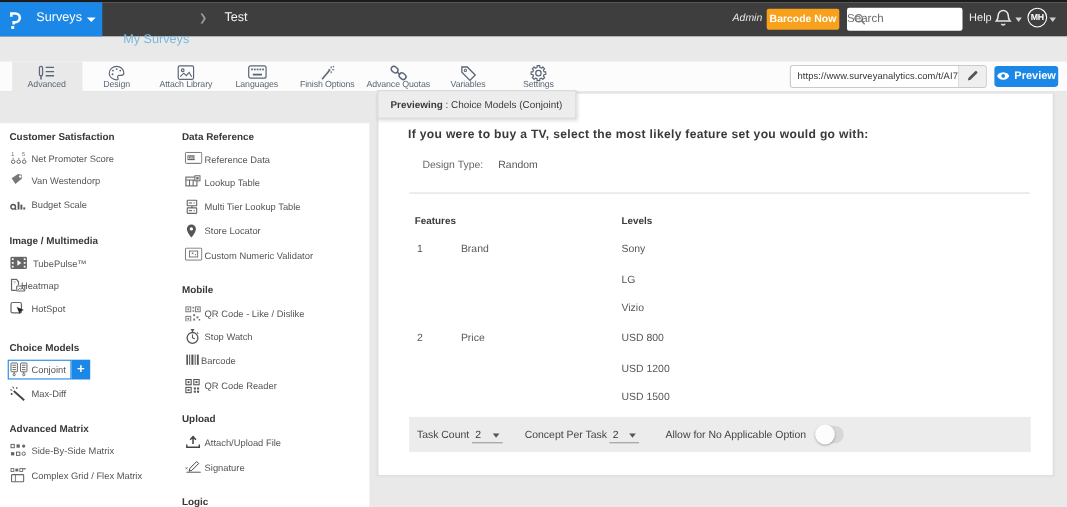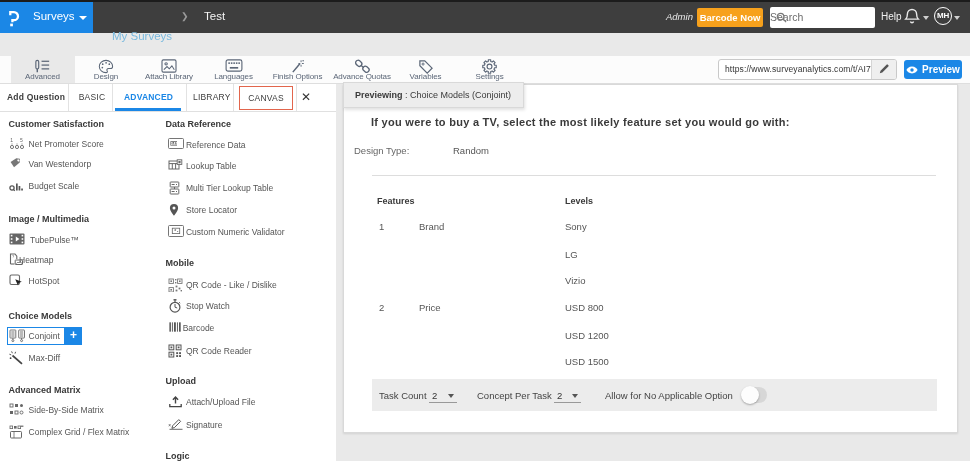--- a/index.html
+++ b/index.html
@@ -61,21 +61,21 @@
 .sitem { position:absolute; font-size:8.5px; color:#555; height:14px; line-height:14px; white-space:nowrap; }
 .sitem svg { position:absolute; top:0px; }
 #conjbox { position:absolute; left:7px; top:215px; width:58px; height:18px; border:1px solid #1b87e6; background:none; }
 #conjplus { position:absolute; left:65px; top:215px; width:17px; height:18px; background:#1b87e6; color:#fff; font-weight:bold; font-size:12px; text-align:center; line-height:17px; }
 
 
 #main { left:336px; top:84px; width:634px; height:377px; background:#e9e9e9; }
 #card { position:absolute; left:7px; top:0px; width:615px; height:349px; background:#fff; border:1px solid #d9d9d9; box-shadow:0 1px 2px rgba(0,0,0,0.10); }
 #ptooltip { position:absolute; left:7px; top:-2px; width:181px; height:26px; background:#ededed; border:1px solid #d9d9d9; box-shadow:1px 2px 3px rgba(0,0,0,0.12); font-size:9px; color:#3a3a3a; line-height:24px; padding-left:11px; white-space:nowrap; z-index:5; }
 #qtext { position:absolute; left:27px; top:31px; font-size:11px; font-weight:bold; color:#3a3a3a; letter-spacing:0.28px; }
-#dtype { position:absolute; left:10px; top:60px; font-size:9.5px; color:#666;text-align:center; }
+#dtype { position:absolute; left:40px; top:60px; font-size:9.5px; color:#666;text-align:center; }
 #dtyperand { position:absolute; left:109px; top:60px; font-size:9.5px; color:#555; }
 #cardhr { position:absolute; left:28px; right:21px; top:90px; height:1px; background:#ddd; }
 .th { position:absolute; font-size:9px; font-weight:bold; color:#3a3a3a; }
 .td { position:absolute; font-size:9.5px; color:#555; }
 #setbar { position:absolute; left:28px; top:294px; width:565px; height:32px; background:#ececec; font-size:9.5px; color:#444; }
 #setbar .st { position:absolute; top:11px; }
 .selbox { position:absolute; top:11px; height:13px; border-bottom:1px solid #999; font-size:9.5px; color:#333; }
 .dcaret { position:absolute; width:0; height:0; border-left:3.5px solid transparent; border-right:3.5px solid transparent; border-top:4.5px solid #555; top:15px; }
 #toggle { position:absolute; left:370px; top:8px; width:25px; height:16px; background:#d7d7d7; border-radius:8px; }
 #toggle .knob { position:absolute; left:-1px; top:-1px; width:18px; height:18px; background:#fdfdfd; border-radius:50%; box-shadow:0 1px 2px rgba(0,0,0,0.3); }
@@ -175,34 +175,20 @@
       </div>
       <div class="abs" id="urlpen"><svg width="10" height="10" viewBox="0 0 12 12" style="margin:4px 0 0 7px">
           <path d="M1 11 l0.8-3 L9 0.8 a1.1 1.1 0 0 1 1.6 0 l0.6 0.6 a1.1 1.1 0 0 1 0 1.6 L4 10.2 z" fill="#555"></path>
         </svg></div>
       <div class="abs" id="preview"><svg width="12" height="8" viewBox="0 0 14 9" style="vertical-align:-0.5px;margin-right:4px">
           <path d="M7 0.5 C3.5 0.5 1.2 3 0.5 4.5 C1.2 6 3.5 8.5 7 8.5 S12.8 6 13.5 4.5 C12.8 3 10.5 0.5 7 0.5 z" fill="#fff"></path>
           <circle cx="7" cy="4.5" r="2" fill="#1b87e6"></circle>
         </svg>Preview</div>
     </div>
 
-  <div class="abs" id="tabrow">
-    <div class="tab" id="addq">Add Question</div>
-    <div class="tsep" style="left:68px"></div>
-    <div class="tab" style="left:78px;width:28px;">BASIC</div>
-    <div class="tsep" style="left:112px"></div>
-    <div class="tab" id="tb-adv" style="left:124px;width:49px;">ADVANCED</div>
-    <div id="advline"></div>
-    <div class="tsep" style="left:186px"></div>
-    <div class="tab" style="left:193px;width:34px;">LIBRARY</div>
-    <div class="tsep" style="left:233px"></div>
-    <div id="canvasbox">CANVAS</div>
-    <div class="tsep" style="left:296px"></div>
-    <div class="tab" id="tabx" style="left:301px;width:10px;">✕</div>
-  </div>
 
   <div class="abs" id="sidebar">
       <div class="shead" style="left: 8.6px; top: 4.5px;">Customer Satisfaction</div>
       <div class="sitem" style="left: 9px; top: 24.5px;"><svg width="16" height="13" viewBox="0 0 16 13">
           <g fill="none" stroke="#666" stroke-width="0.9">
             <circle cx="3" cy="10" r="1.6"></circle>
             <circle cx="8" cy="10" r="1.6"></circle>
             <circle cx="13" cy="10" r="1.6"></circle>
           </g>
           <g fill="#666" font-size="5" font-family="sans-serif">

